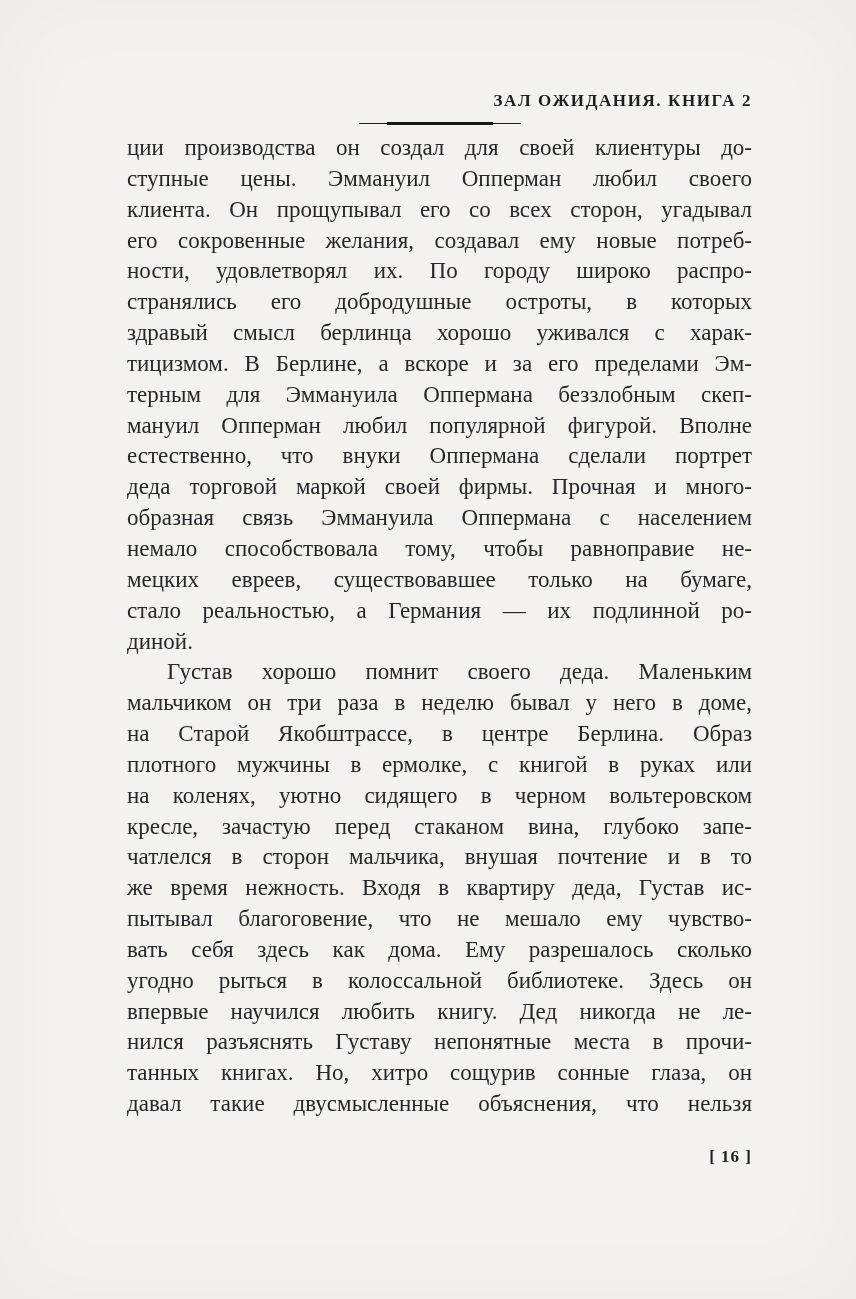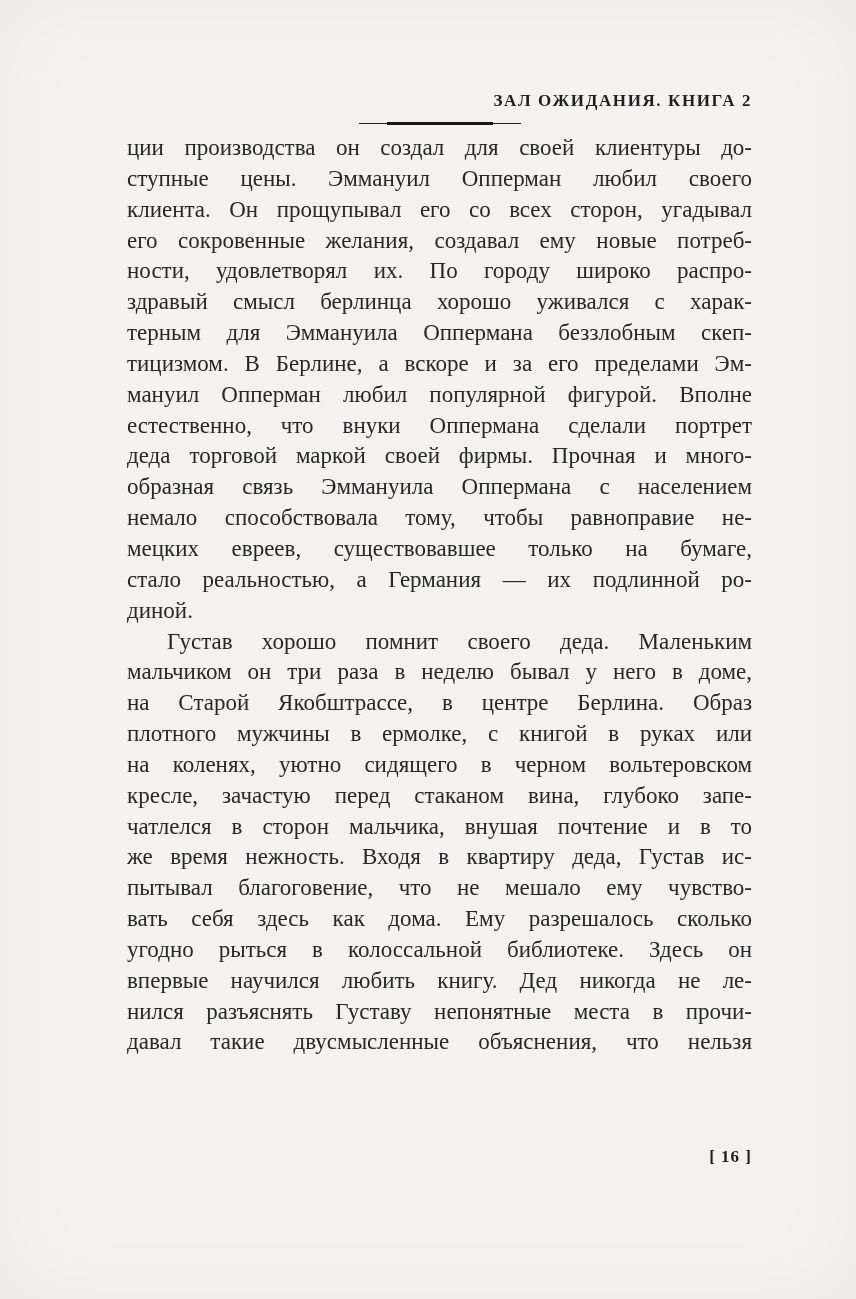--- a/index.html
+++ b/index.html
@@ -102,23 +102,24 @@
       <span class="rule-thick"></span>
     </div>
   </div>
 
   <div class="text-block" id="text-block">
       <div class="line">ции производства он создал для своей клиентуры до-</div>
       <div class="line">ступные цены. Эммануил Опперман любил своего</div>
       <div class="line">клиента. Он прощупывал его со всех сторон, угадывал</div>
       <div class="line">его сокровенные желания, создавал ему новые потреб-</div>
       <div class="line">ности, удовлетворял их. По городу широко распро-</div>
+      <div class="line">странялись его добродушные остроты, в которых</div>
       <div class="line">здравый смысл берлинца хорошо уживался с харак-</div>
+      <div class="line">тицизмом. В Берлине, а вскоре и за его пределами Эм-</div>
       <div class="line">терным для Эммануила Оппермана беззлобным скеп-</div>
-      <div class="line">тицизмом. В Берлине, а вскоре и за его пределами Эм-</div>
       <div class="line">мануил Опперман любил популярной фигурой. Вполне</div>
       <div class="line">естественно, что внуки Оппермана сделали портрет</div>
       <div class="line">деда торговой маркой своей фирмы. Прочная и много-</div>
       <div class="line">образная связь Эммануила Оппермана с населением</div>
       <div class="line">немало способствовала тому, чтобы равноправие не-</div>
       <div class="line">мецких евреев, существовавшее только на бумаге,</div>
       <div class="line">стало реальностью, а Германия — их подлинной ро-</div>
       <div class="line para-end">диной.</div>
       <div class="line indent">Густав хорошо помнит своего деда. Маленьким</div>
       <div class="line">мальчиком он три раза в неделю бывал у него в доме,</div>
@@ -126,20 +127,21 @@
       <div class="line">плотного мужчины в ермолке, с книгой в руках или</div>
       <div class="line">на коленях, уютно сидящего в черном вольтеровском</div>
       <div class="line">кресле, зачастую перед стаканом вина, глубоко запе-</div>
       <div class="line">чатлелся в сторон мальчика, внушая почтение и в то</div>
       <div class="line">же время нежность. Входя в квартиру деда, Густав ис-</div>
       <div class="line">пытывал благоговение, что не мешало ему чувство-</div>
       <div class="line">вать себя здесь как дома. Ему разрешалось сколько</div>
       <div class="line">угодно рыться в колоссальной библиотеке. Здесь он</div>
       <div class="line">впервые научился любить книгу. Дед никогда не ле-</div>
       <div class="line">нился разъяснять Густаву непонятные места в прочи-</div>
+      <div class="line">танных книгах. Но, хитро сощурив сонные глаза, он</div>
       <div class="line">давал такие двусмысленные объяснения, что нельзя</div>
     </div>
 
   <div class="folio">
     <span>[ 16 ]</span>
   </div>
 
 </div>
 
 </body></html>

